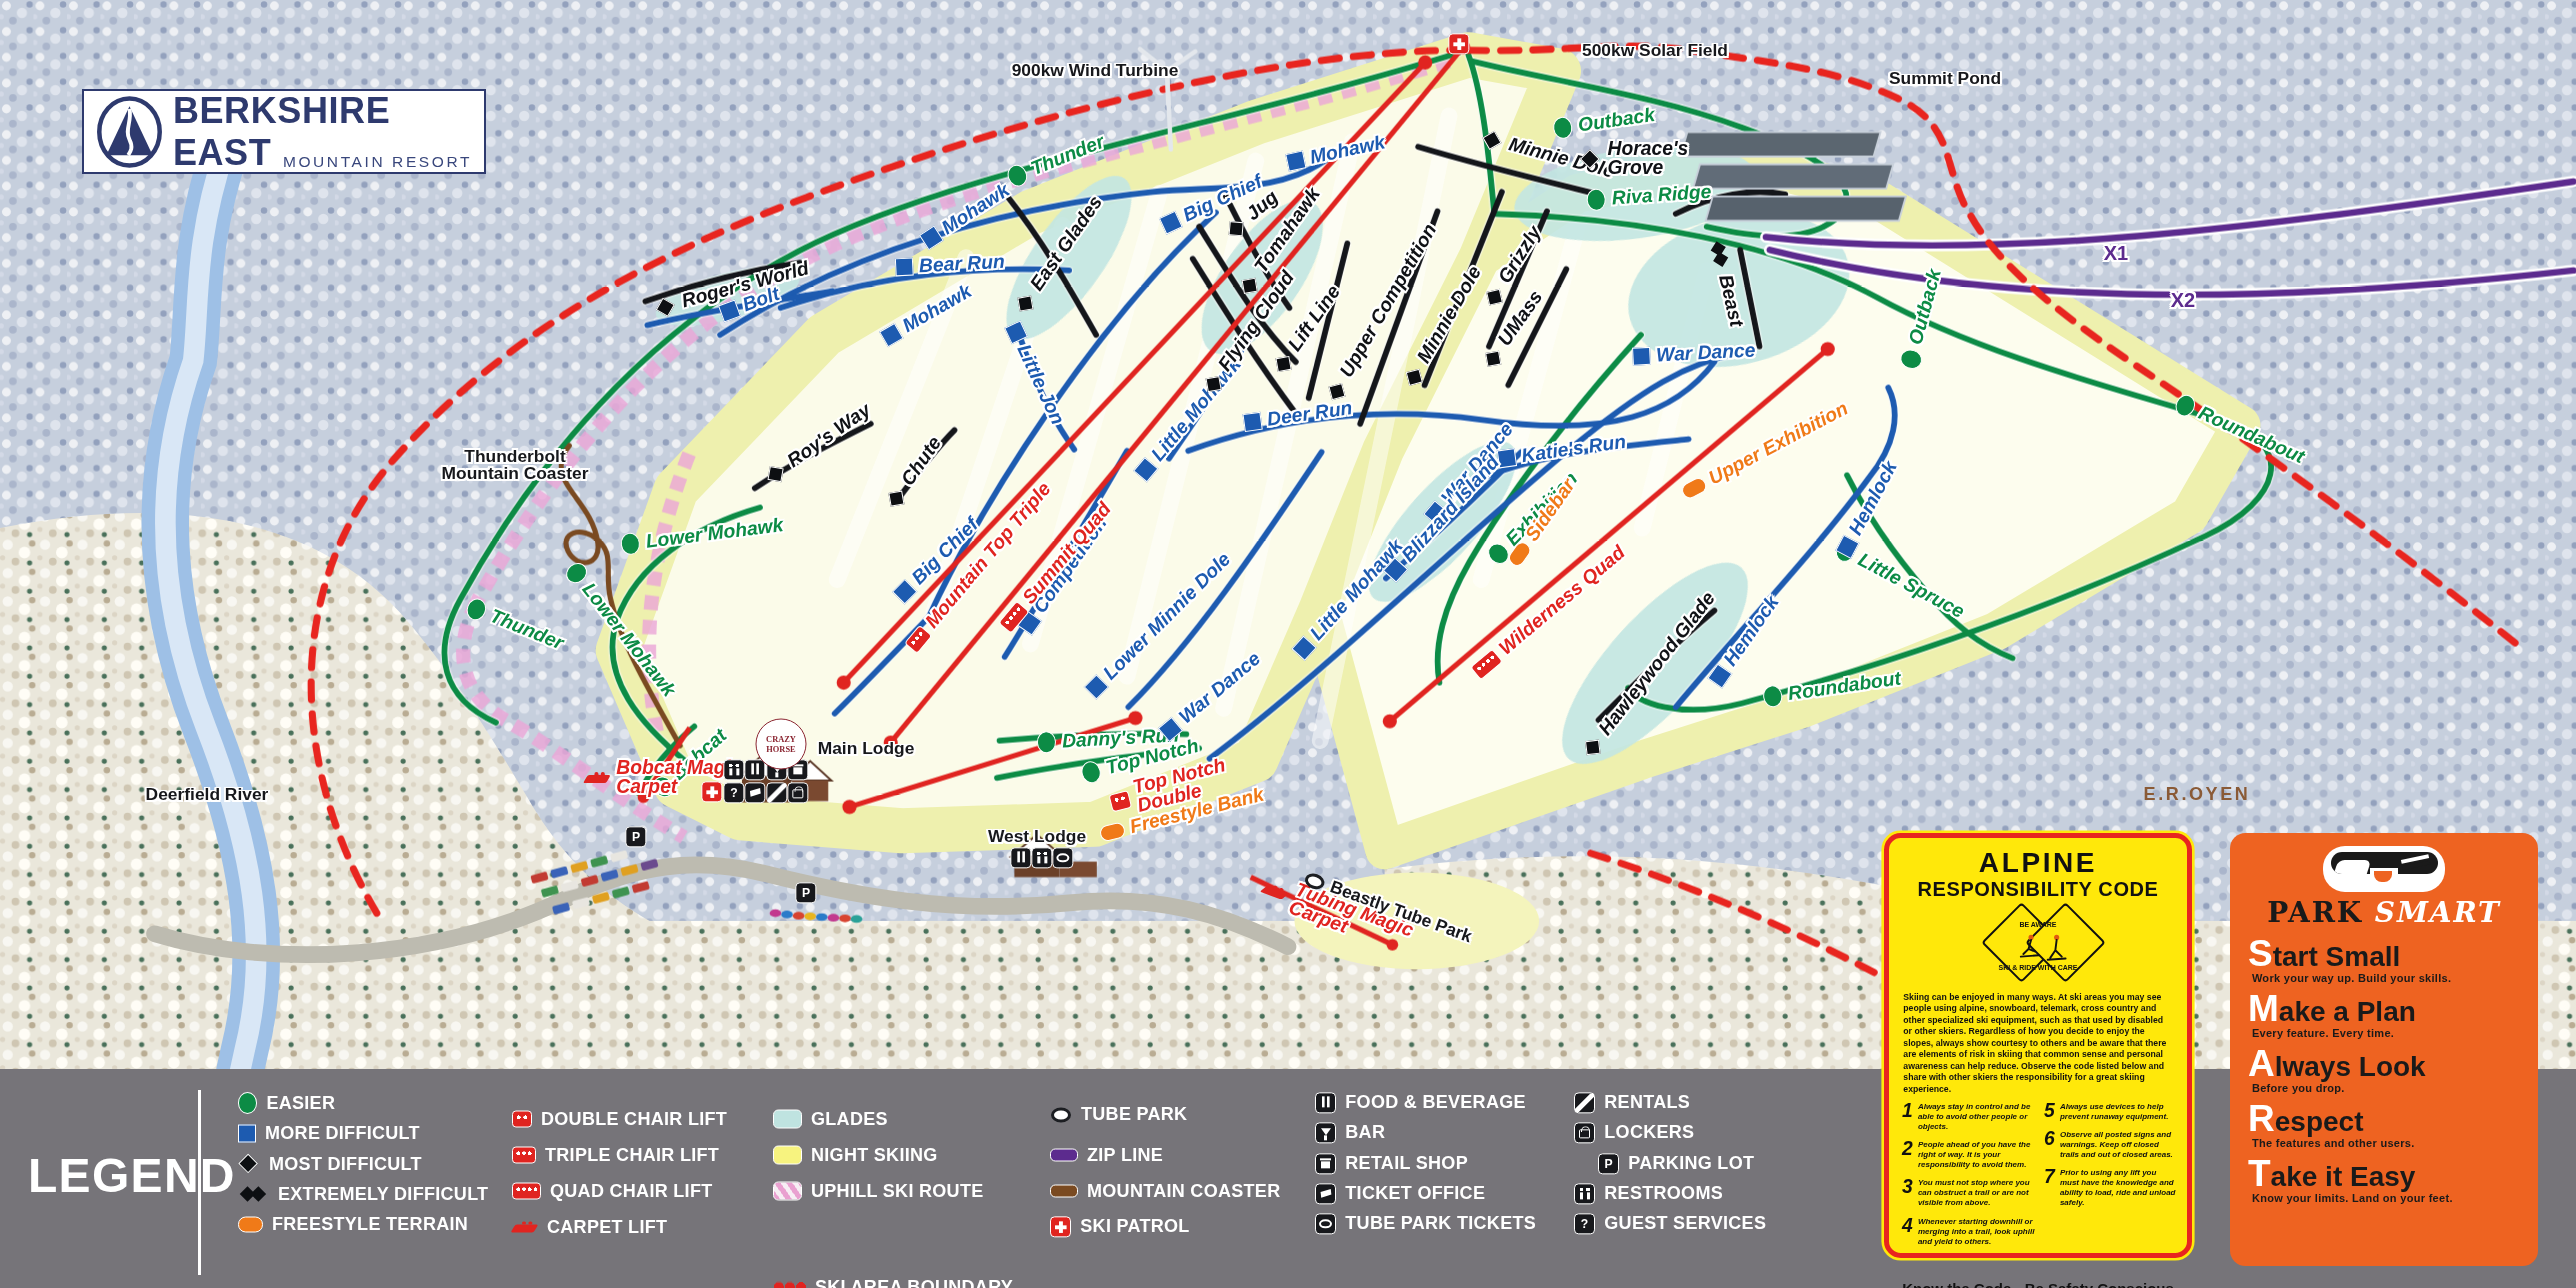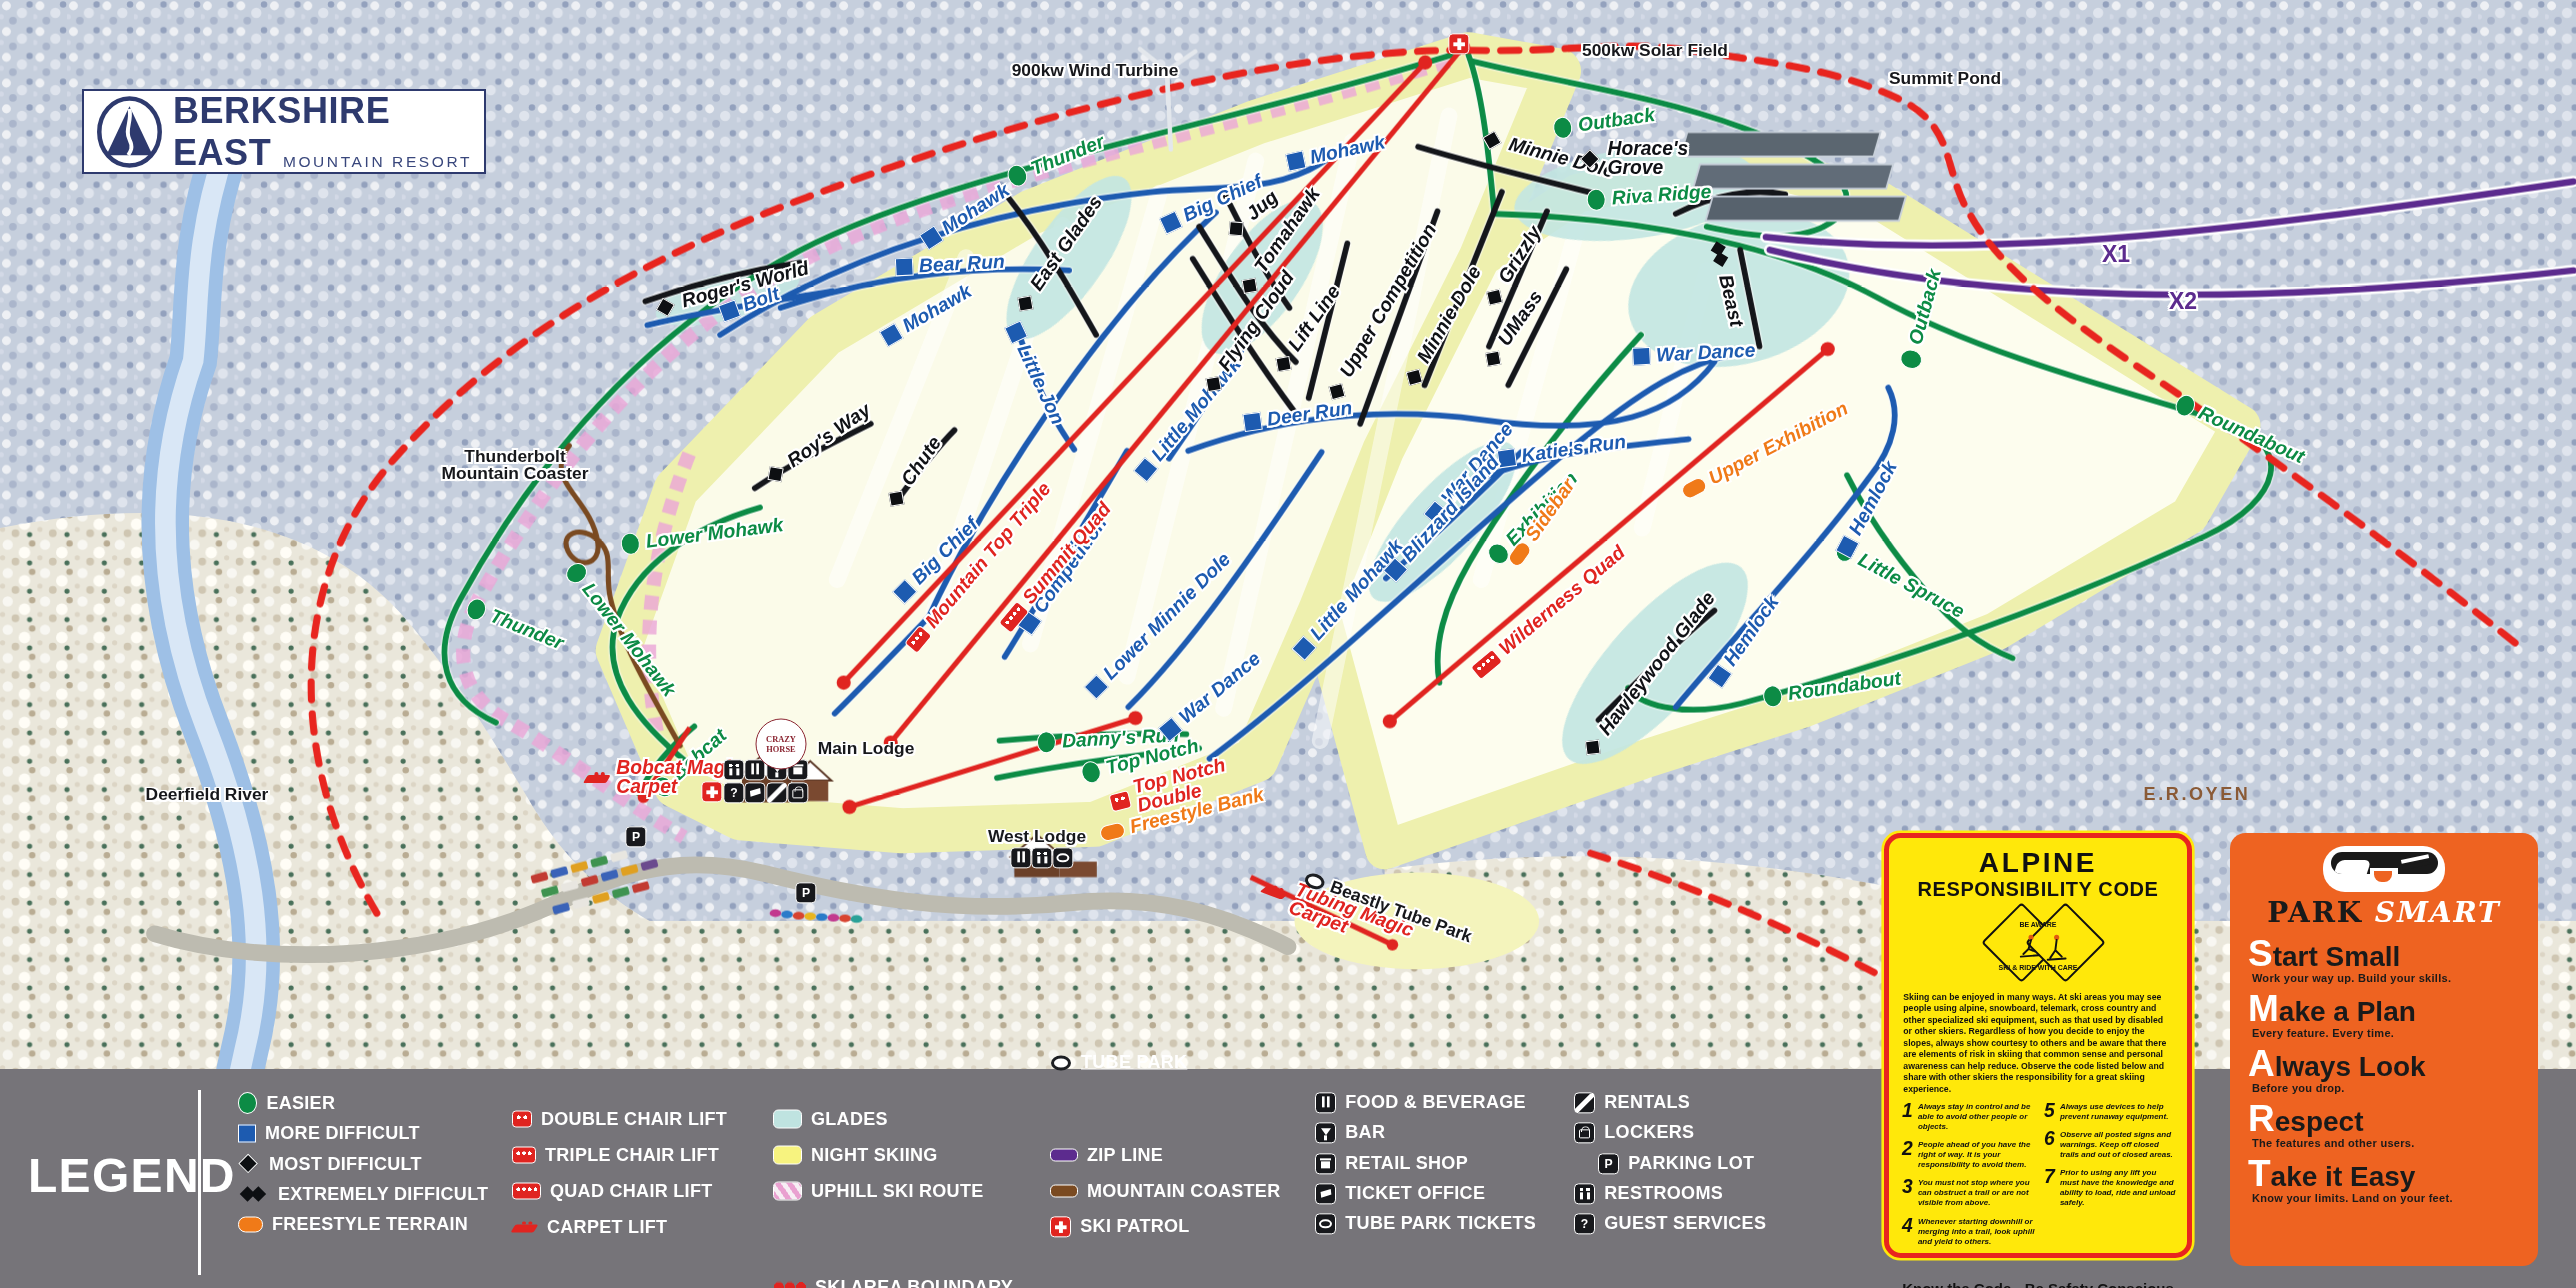--- a/index.html
+++ b/index.html
@@ -12,21 +12,21 @@
   .lbl{position:absolute;display:flex;align-items:center;gap:5.8px;white-space:pre-line;
        font:italic 800 19.3px/0.98 "Liberation Sans",sans-serif;
        text-shadow:-1.9px -1.9px 0 #fff,1.9px -1.9px 0 #fff,-1.9px 1.9px 0 #fff,1.9px 1.9px 0 #fff,
                    0 -1.9px 0 #fff,0 1.9px 0 #fff,-1.9px 0 0 #fff,1.9px 0 0 #fff;}
   .lbl .txt{display:inline-block;}
   .easier{color:#0c8b45}.more{color:#1d5bb0}.most{color:#101216}.extreme{color:#101216}
   .freestyle{color:#f07a18}.lift{color:#e02420}
   .place{color:#17181c;font-style:normal;font-size:17.4px;font-weight:700;text-align:center;}
   .sig{color:#8a5a36;font-style:normal;font-weight:700;letter-spacing:2.6px;font-size:18px;
        text-shadow:none;}
-  .zip-lbl{color:#5c2b8e;font-style:normal;font-weight:800;font-size:23px;}
+  .zip-lbl{color:#5c2b8e;font-style:normal;font-weight:800;font-size:20px;}
 
   
   [class*="i-"]{display:inline-block;flex:none;position:relative;}
   .i-easier{width:17.4px;height:20px;background:#0c8b45;border:1.9px solid #fff;border-radius:50%;}
   .i-more{width:16px;height:16px;background:#1d5bb0;border:1.9px solid #fff;}
   .i-most{width:22px;height:19.3px;}
   .i-most::before{content:"";position:absolute;left:3.2px;top:2.6px;width:12.2px;height:12.2px;
                   background:#0d0f12;border:1.3px solid #fff;transform:rotate(45deg);}
   .i-extreme{width:31px;height:19.3px;}
   .i-extreme::before{content:"";position:absolute;left:3.9px;top:3.9px;width:11px;height:11px;
@@ -518,21 +518,21 @@
       <div class="leg-item" style="left: 238px; top: 1194px; transform: translate(0px, -50%); position: absolute; justify-content: space-between;"><span class="sym i-extreme"></span><span class="txt">EXTREMELY DIFFICULT</span></div>
       <div class="leg-item" style="left: 238px; top: 1224px; transform: translate(0px, -50%); position: absolute;"><span class="sym i-freestyle"></span><span class="txt">FREESTYLE TERRAIN</span></div>
       <div class="leg-item" style="left: 512px; top: 1119px; transform: translate(0px, -50%); position: absolute;"><span class="sym i-double"></span><span class="txt">DOUBLE CHAIR LIFT</span></div>
       <div class="leg-item" style="left: 512px; top: 1155px; transform: translate(0px, -50%); position: absolute;"><span class="sym i-triple"></span><span class="txt">TRIPLE CHAIR LIFT</span></div>
       <div class="leg-item" style="left: 512px; top: 1191px; transform: translate(0px, -50%); position: absolute;"><span class="sym i-quad"></span><span class="txt">QUAD CHAIR LIFT</span></div>
       <div class="leg-item" style="left: 512px; top: 1227px; transform: translate(0px, -50%); position: absolute;"><span class="sym i-carpet"></span><span class="txt">CARPET LIFT</span></div>
       <div class="leg-item" style="left: 773px; top: 1119px; transform: translate(0px, -50%); position: absolute;"><span class="sym i-glades"></span><span class="txt">GLADES</span></div>
       <div class="leg-item" style="left: 773px; top: 1155px; transform: translate(0px, -50%); position: absolute;"><span class="sym i-night"></span><span class="txt">NIGHT SKIING</span></div>
       <div class="leg-item" style="left: 773px; top: 1191px; transform: translate(0px, -50%); position: absolute;"><span class="sym i-uphill"></span><span class="txt">UPHILL SKI ROUTE</span></div>
       <div class="leg-item" style="left: 773px; top: 1287px; transform: translate(0px, -50%); position: absolute;"><span class="sym i-boundary"></span><span class="txt">SKI AREA BOUNDARY</span></div>
-      <div class="leg-item" style="left: 1050px; top: 1062px; transform: translate(0px, -50%); position: absolute; text-decoration: underline;"><span class="sym i-tube"></span><span class="txt">TUBE PARK</span></div>
+      <div class="leg-item" style="left: 1050px; top: 1114px; transform: translate(0px, -50%); position: absolute;"><span class="sym i-tube"></span><span class="txt">TUBE PARK</span></div>
       <div class="leg-item" style="left: 1050px; top: 1155px; transform: translate(0px, -50%); position: absolute;"><span class="sym i-zipline"></span><span class="txt">ZIP LINE</span></div>
       <div class="leg-item" style="left: 1050px; top: 1191px; transform: translate(0px, -50%); position: absolute;"><span class="sym i-coaster"></span><span class="txt">MOUNTAIN COASTER</span></div>
       <div class="leg-item" style="left: 1050px; top: 1227px; transform: translate(0px, -50%); position: absolute;"><span class="sym i-patrol"></span><span class="txt">SKI PATROL</span></div>
       <div class="leg-item" style="left: 1315px; top: 1103px; transform: translate(0px, -50%); position: absolute;"><span class="sym i-food"></span><span class="txt">FOOD &amp; BEVERAGE</span></div>
       <div class="leg-item" style="left: 1315px; top: 1133px; transform: translate(0px, -50%); position: absolute;"><span class="sym i-bar"></span><span class="txt">BAR</span></div>
       <div class="leg-item" style="left: 1315px; top: 1164px; transform: translate(0px, -50%); position: absolute;"><span class="sym i-retail"></span><span class="txt">RETAIL SHOP</span></div>
       <div class="leg-item" style="left: 1315px; top: 1194px; transform: translate(0px, -50%); position: absolute;"><span class="sym i-ticket"></span><span class="txt">TICKET OFFICE</span></div>
       <div class="leg-item" style="left: 1315px; top: 1224px; transform: translate(0px, -50%); position: absolute;"><span class="sym i-tubetix"></span><span class="txt">TUBE PARK TICKETS</span></div>
       <div class="leg-item" style="left: 1574px; top: 1103px; transform: translate(0px, -50%); position: absolute;"><span class="sym i-rentals"></span><span class="txt">RENTALS</span></div>
       <div class="leg-item" style="left: 1574px; top: 1133px; transform: translate(0px, -50%); position: absolute;"><span class="sym i-lockers"></span><span class="txt">LOCKERS</span></div>

